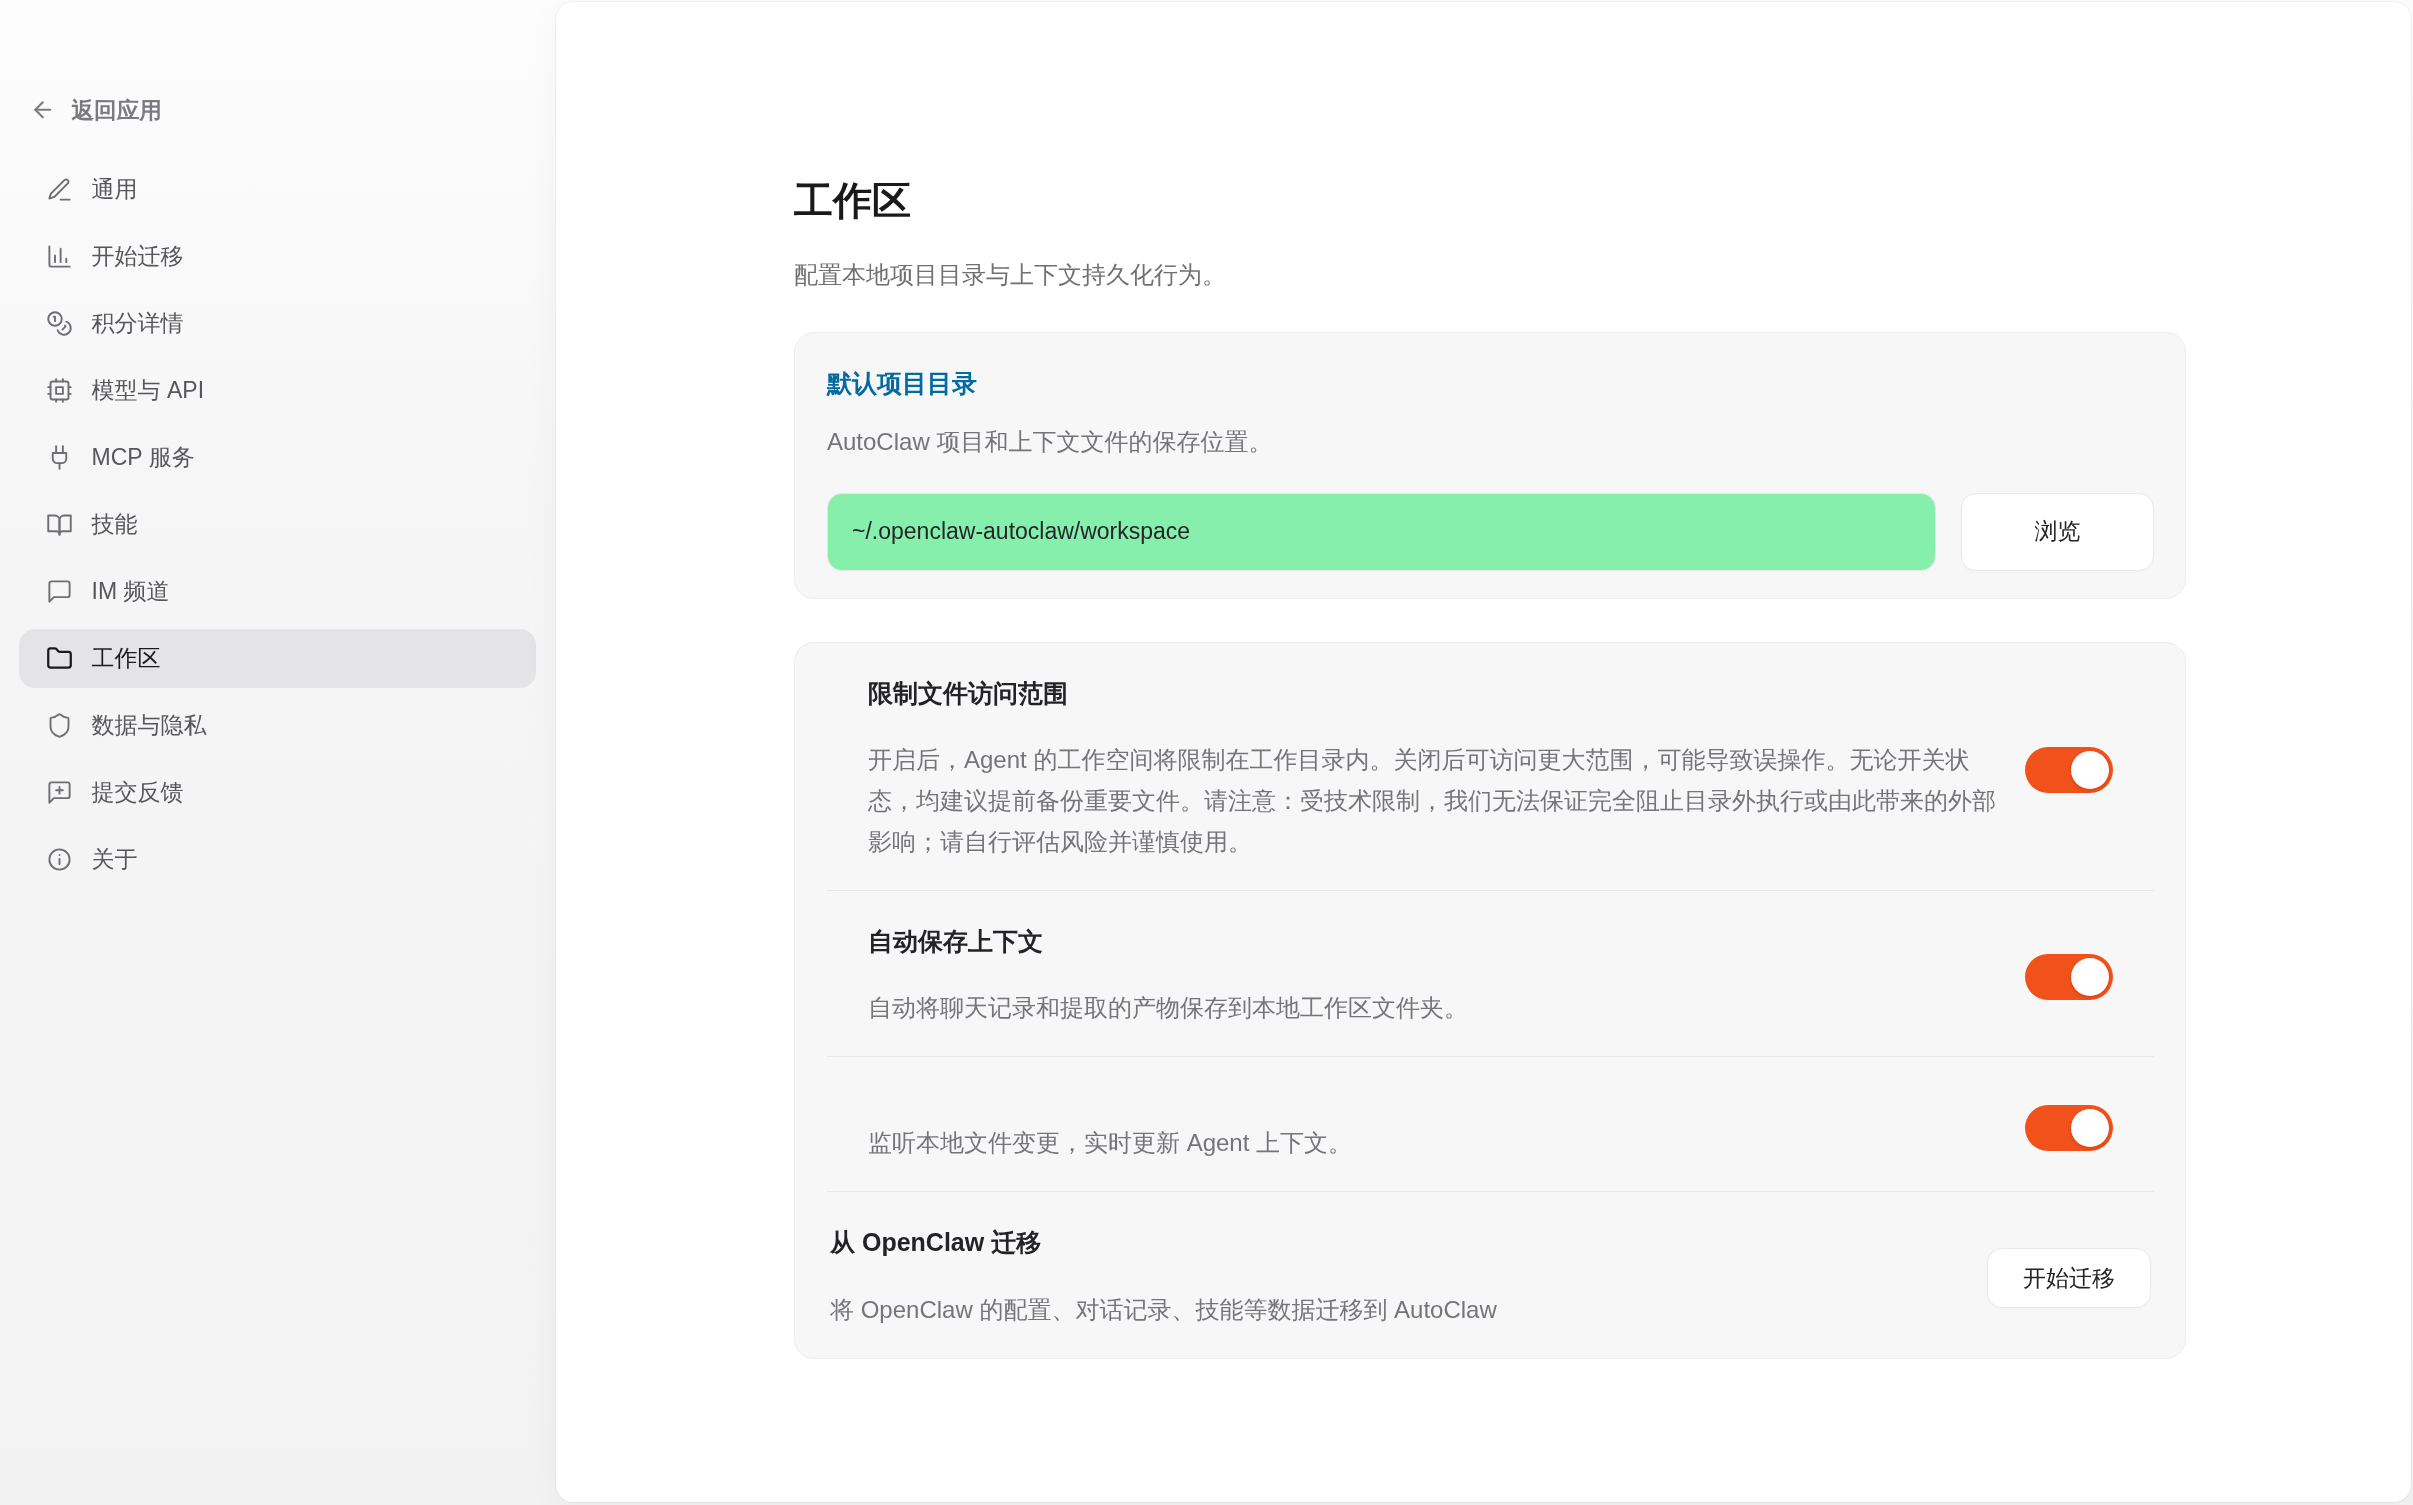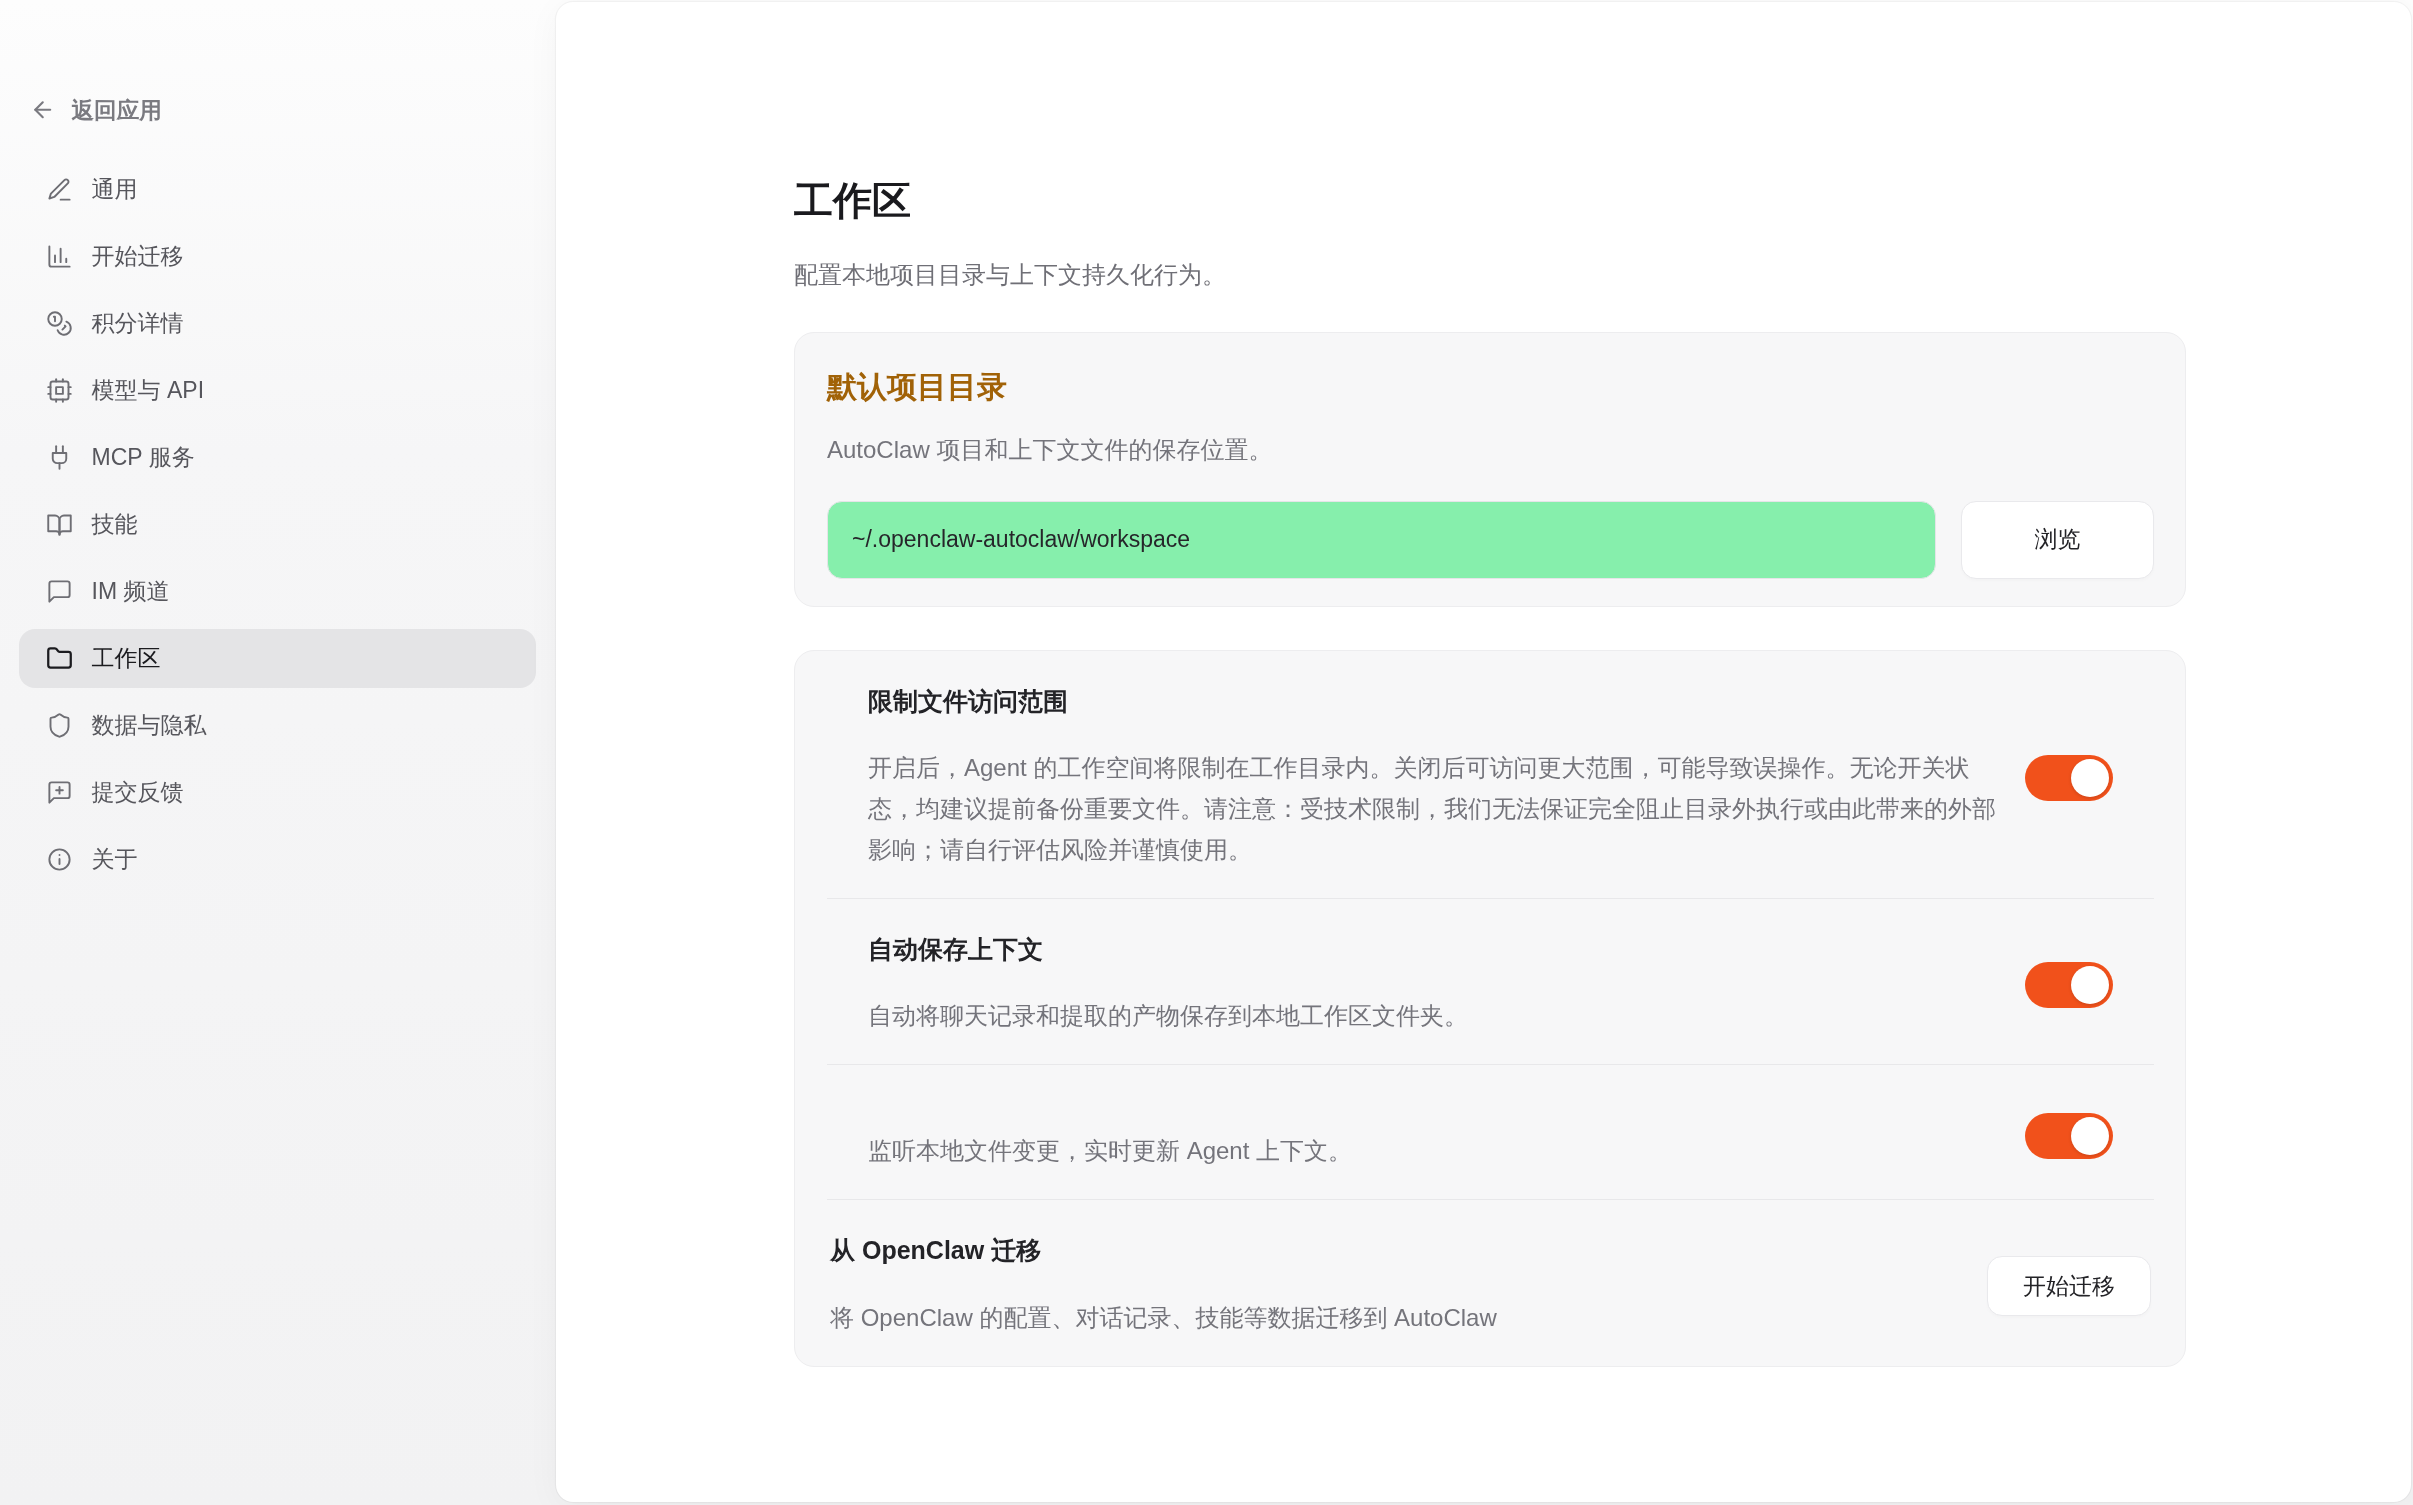--- a/index.html
+++ b/index.html
@@ -43,21 +43,21 @@
   }
   .content { position:absolute; left:238px; top:0; width:1392px; }
   .page-title { margin-top:172px; font-size:39px; font-weight:700; color:#1a1a1e; }
   .page-subtitle { margin-top:31px; font-size:24px; color:#6f6f76; }
 
   .card {
     margin-top:41px; width:1392px;
     background:#f7f7f8; border:1.2px solid #ededef; border-radius:20px;
   }
   .card-pad { padding:34px 31px 27px 32px; }
-  .card h2 { font-size:30px; font-weight:600; color:#a16207; }
+  .card h2 { font-size:25px; font-weight:600; color:#0369a1; }
   .card .desc { margin-top:25.5px; font-size:24px; color:#74747b; }
 
   .dir-row { margin-top:35px; display:flex; gap:25.5px; }
   .dir-input {
     flex:1; height:78px; border-radius:15px;
     border:1.2px solid #e5e5e8; background:#86efac;
     padding:0 24px; font-size:23px; color:#26262a;
     font-family:"Liberation Sans","DejaVu Sans",sans-serif;
     outline:none; min-width:0;
   }

